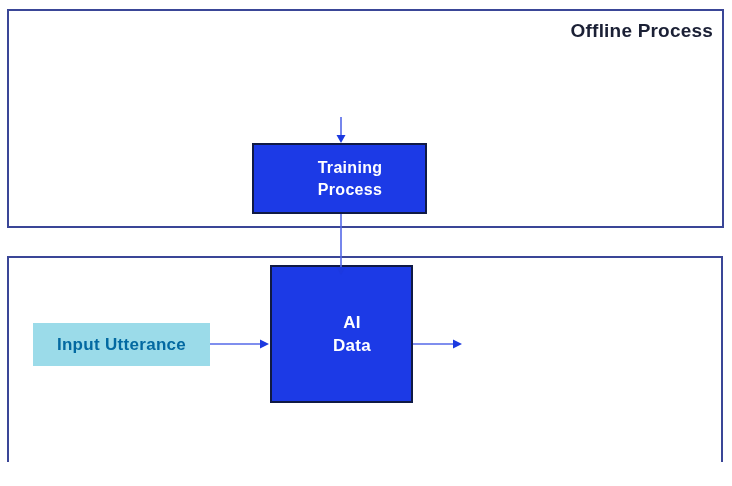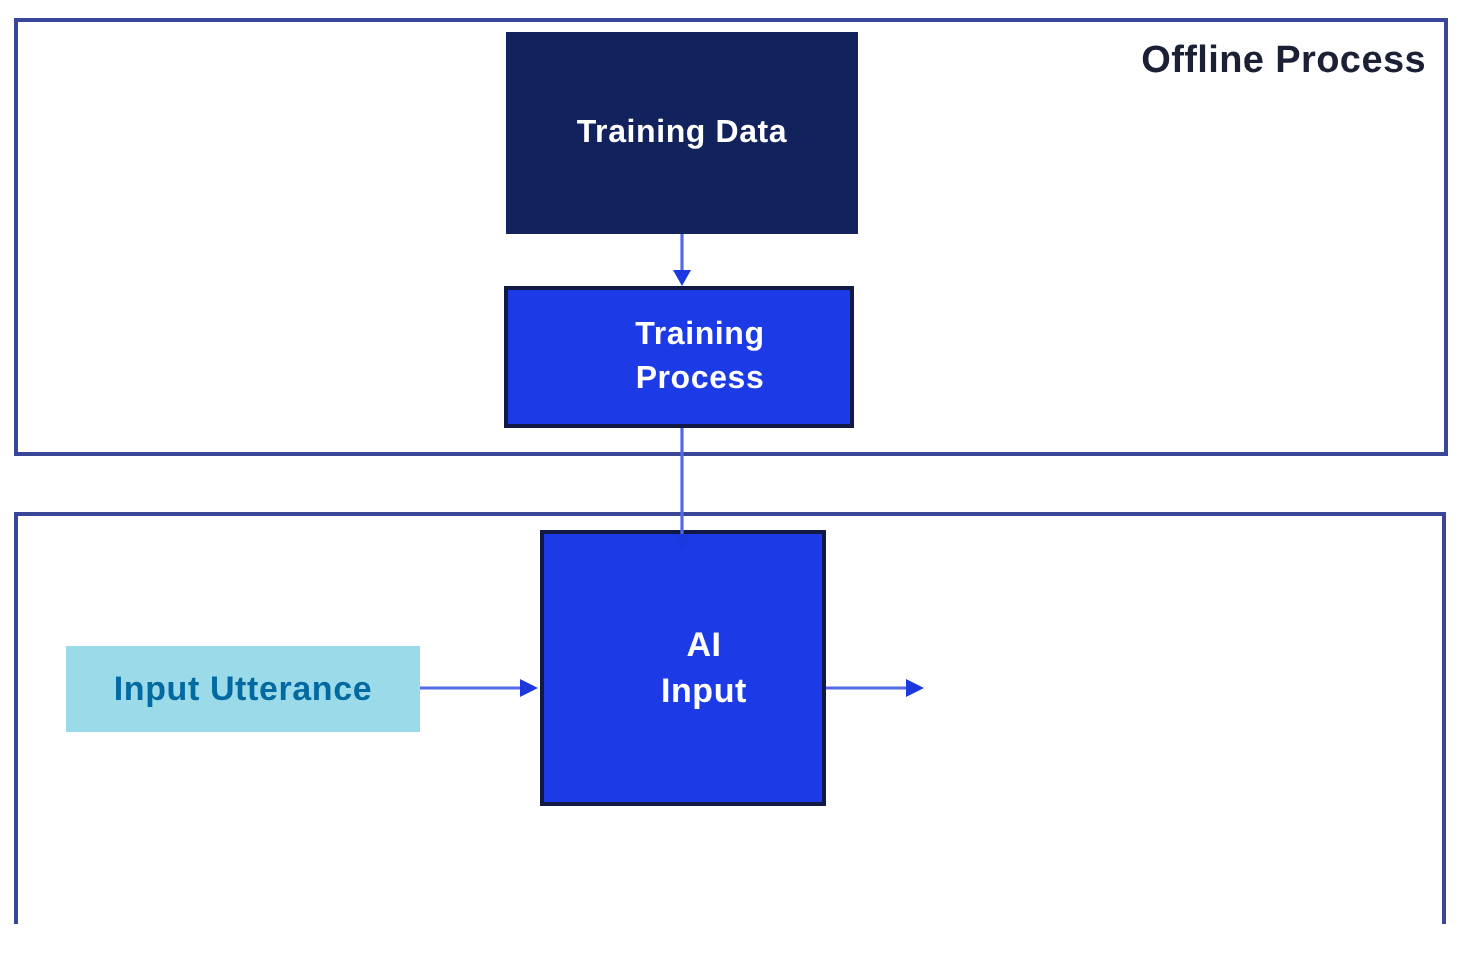--- a/index.html
+++ b/index.html
@@ -87,39 +87,36 @@
   .line { display: block; }
 </style>
 </head>
 <body>
 
 <div class="canvas">
 
   <div class="section section-offline">
     <div class="section-label">Offline Process</div>
 
-    <div class="node node-navy node-training-data">
-      <span class="line">Training Data</span>
-    </div>
 
     <div class="node node-blue node-training-process">
       <span class="line">Training</span>
       <span class="line">Process</span>
     </div>
   </div>
 
   <div class="section section-realtime">
 
     <div class="node node-cyan node-input-utterance">
       <span class="line">Input Utterance</span>
     </div>
 
     <div class="node node-blue node-ai-model">
       <span class="line">AI</span>
-      <span class="line">Input</span>
+      <span class="line">Data</span>
     </div>
 
   </div>
 
   <svg class="arrow-layer" width="732" height="486" viewBox="0 0 732 486" xmlns="http://www.w3.org/2000/svg">
 
     <g>
       <line class="arrow-line" x1="341" y1="117" x2="341" y2="136"></line>
       <polygon class="arrow-head" points="336.5,135 345.5,135 341,143"></polygon>
     </g>

